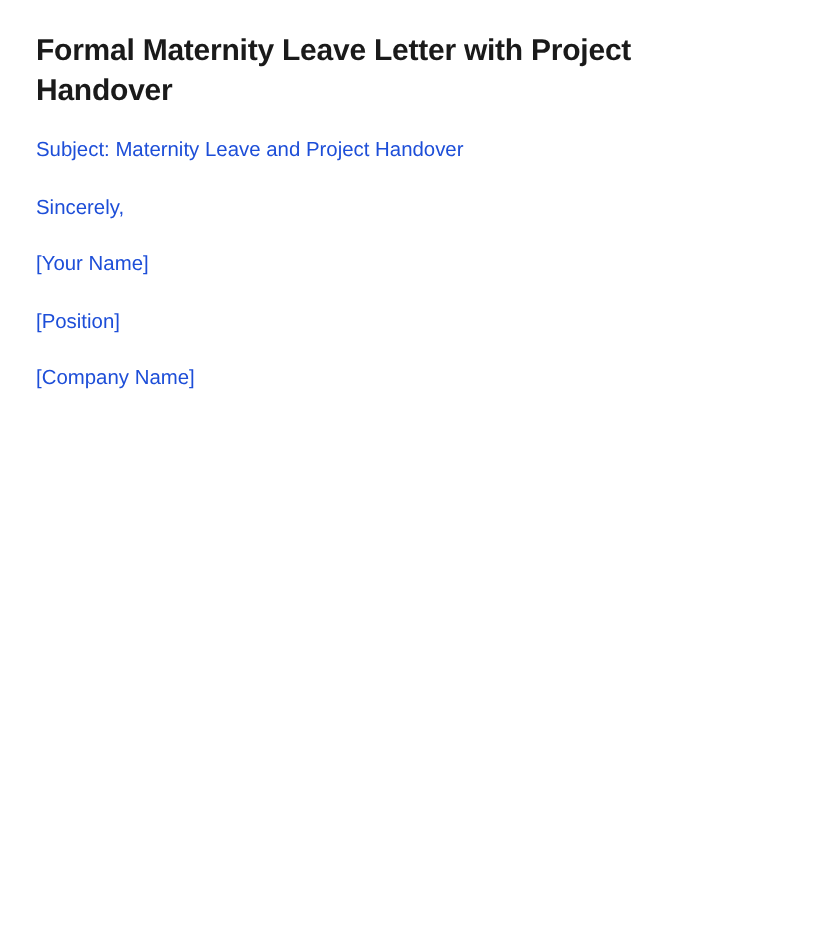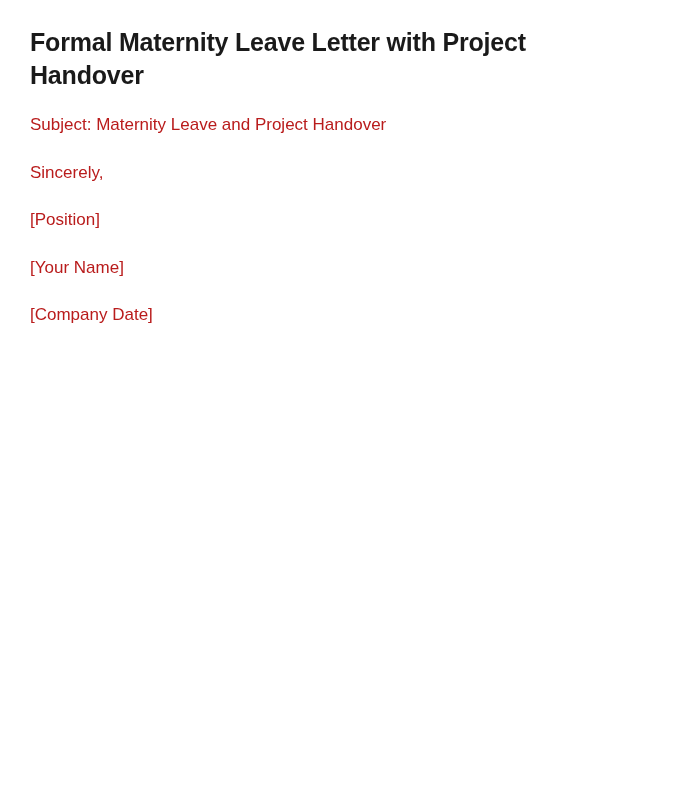--- a/index.html
+++ b/index.html
@@ -25,33 +25,33 @@
     font-size: 25px;
     line-height: 1.32;
     font-weight: bold;
     color: #1a1a1a;
     margin: 0 0 18px 0;
     letter-spacing: -0.2px;
   }
   .doc-body p {
     font-size: 17px;
     line-height: 1.74;
-    color: #b91c1c;
+    color: #1d4ed8;
     margin: 0 0 18px 0;
     font-weight: 400;
   }
   .sign-line {
     margin-bottom: 18px;
   }
 </style>
 </head>
 <body>
 
 <div class="page">
   <h1 class="doc-title">Formal Maternity Leave Letter with Project Handover</h1>
   <div class="doc-body">
     <p>Subject: Maternity Leave and Project Handover</p>
     <p class="sign-line">Sincerely,</p>
+    <p class="sign-line">[Your Name]</p>
     <p class="sign-line">[Position]</p>
-    <p class="sign-line">[Your Name]</p>
-    <p class="sign-line">[Company Date]</p>
+    <p class="sign-line">[Company Name]</p>
   </div>
 </div>
 
 </body></html>

